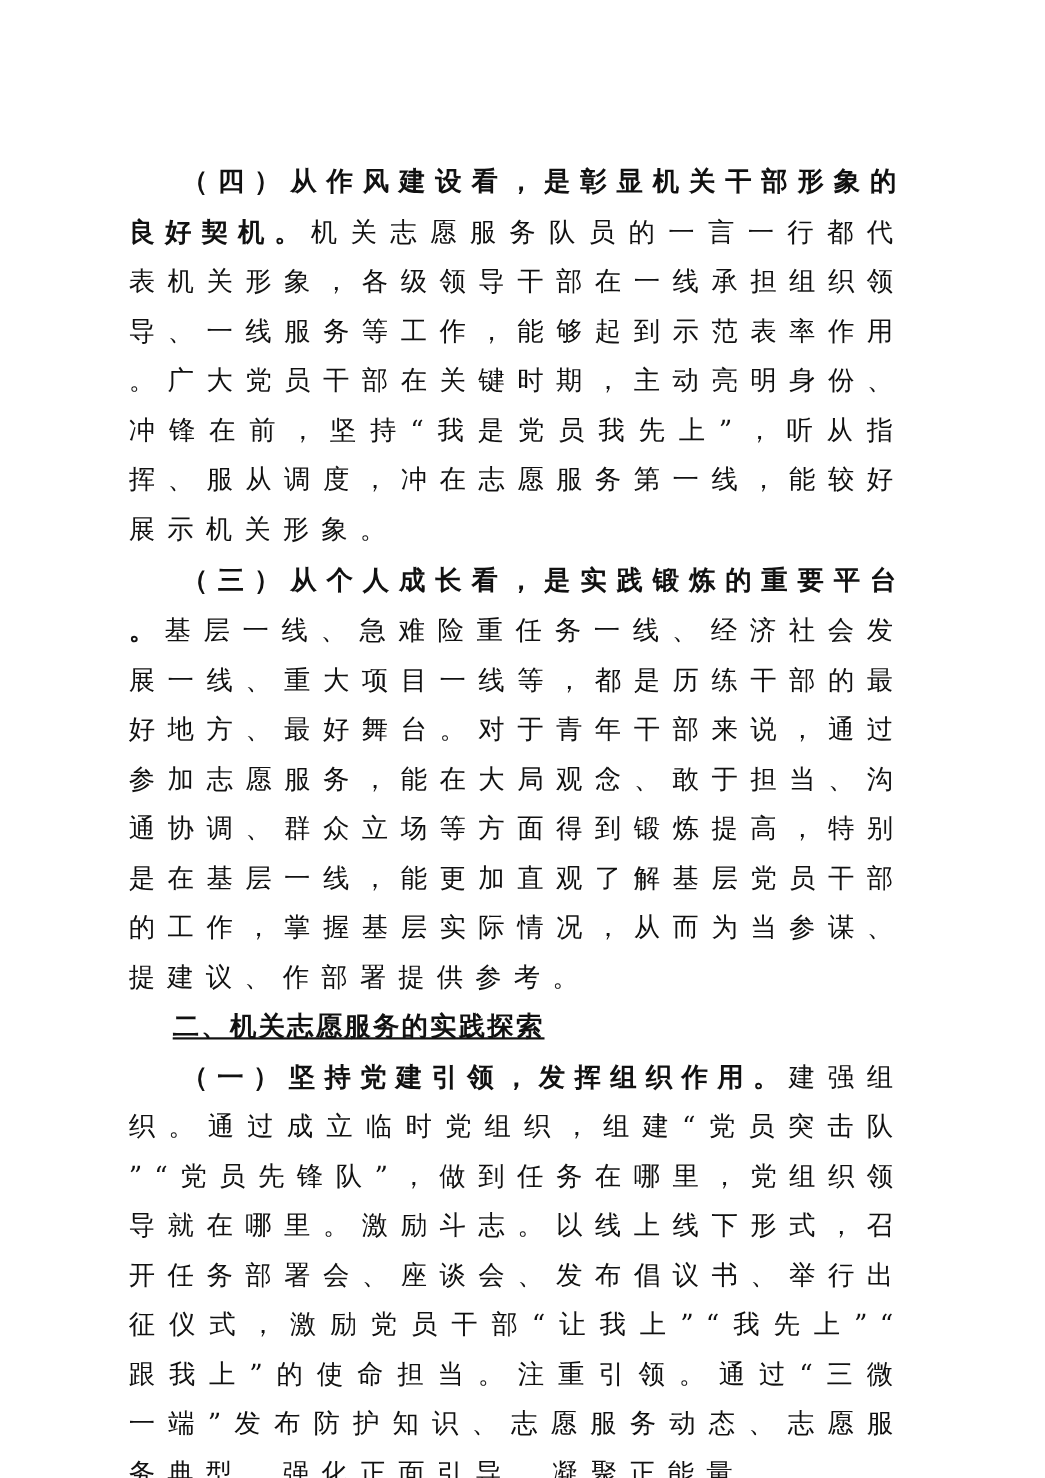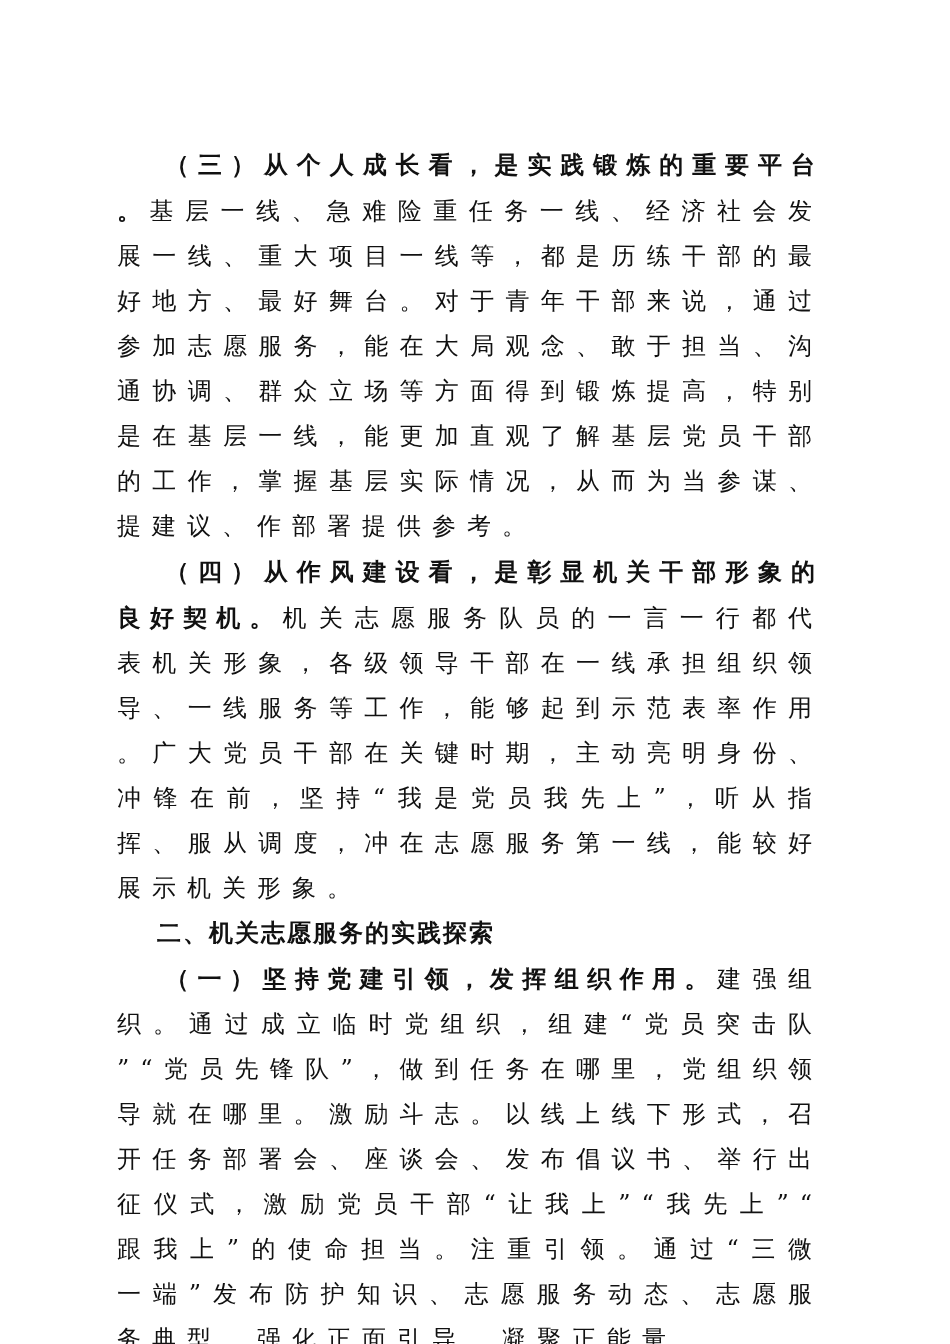--- a/index.html
+++ b/index.html
@@ -37,28 +37,29 @@
       letter-spacing: 8px;
     }
     .heading {
       margin: 0;
       text-indent: 40px;
       font-family: "DejaVu Sans", "Liberation Sans", sans-serif;
       font-weight: bold;
       font-size: 24px;
       letter-spacing: 2px;
       line-height: 45px;
+      text-decoration: underline;
     }
   </style>
 </head>
 <body>
 
 <div class="page">
 
+  <p class="para"><span class="lead">（四）从作风建设看，是彰显机关干部形象的良好契机。</span><span>机关志愿服务队员的一言一行都代表机关形象，各级领导干部在一线承担组织领导、一线服务等工作，能够起到示范表率作用。广大党员干部在关键时期，主动亮明身份、冲锋在前，坚持“我是党员我先上”，听从指挥、服从调度，冲在志愿服务第一线，能较好展示机关形象。</span></p>
+
   <p class="para"><span class="lead">（三）从个人成长看，是实践锻炼的重要平台。</span><span>基层一线、急难险重任务一线、经济社会发展一线、重大项目一线等，都是历练干部的最好地方、最好舞台。对于青年干部来说，通过参加志愿服务，能在大局观念、敢于担当、沟通协调、群众立场等方面得到锻炼提高，特别是在基层一线，能更加直观了解基层党员干部的工作，掌握基层实际情况，从而为当参谋、提建议、作部署提供参考。</span></p>
-
-  <p class="para"><span class="lead">（四）从作风建设看，是彰显机关干部形象的良好契机。</span><span>机关志愿服务队员的一言一行都代表机关形象，各级领导干部在一线承担组织领导、一线服务等工作，能够起到示范表率作用。广大党员干部在关键时期，主动亮明身份、冲锋在前，坚持“我是党员我先上”，听从指挥、服从调度，冲在志愿服务第一线，能较好展示机关形象。</span></p>
 
   <h2 class="heading">二、机关志愿服务的实践探索</h2>
 
   <p class="para"><span class="lead">（一）坚持党建引领，发挥组织作用。</span><span>建强组织。通过成立临时党组织，组建“党员突击队”“党员先锋队”，做到任务在哪里，党组织领导就在哪里。激励斗志。以线上线下形式，召开任务部署会、座谈会、发布倡议书、举行出征仪式，激励党员干部“让我上”“我先上”“跟我上”的使命担当。注重引领。通过“三微一端”发布防护知识、志愿服务动态、志愿服务典型，强化正面引导，凝聚正能量。</span></p>
 
 </div>
 
 </body></html>

